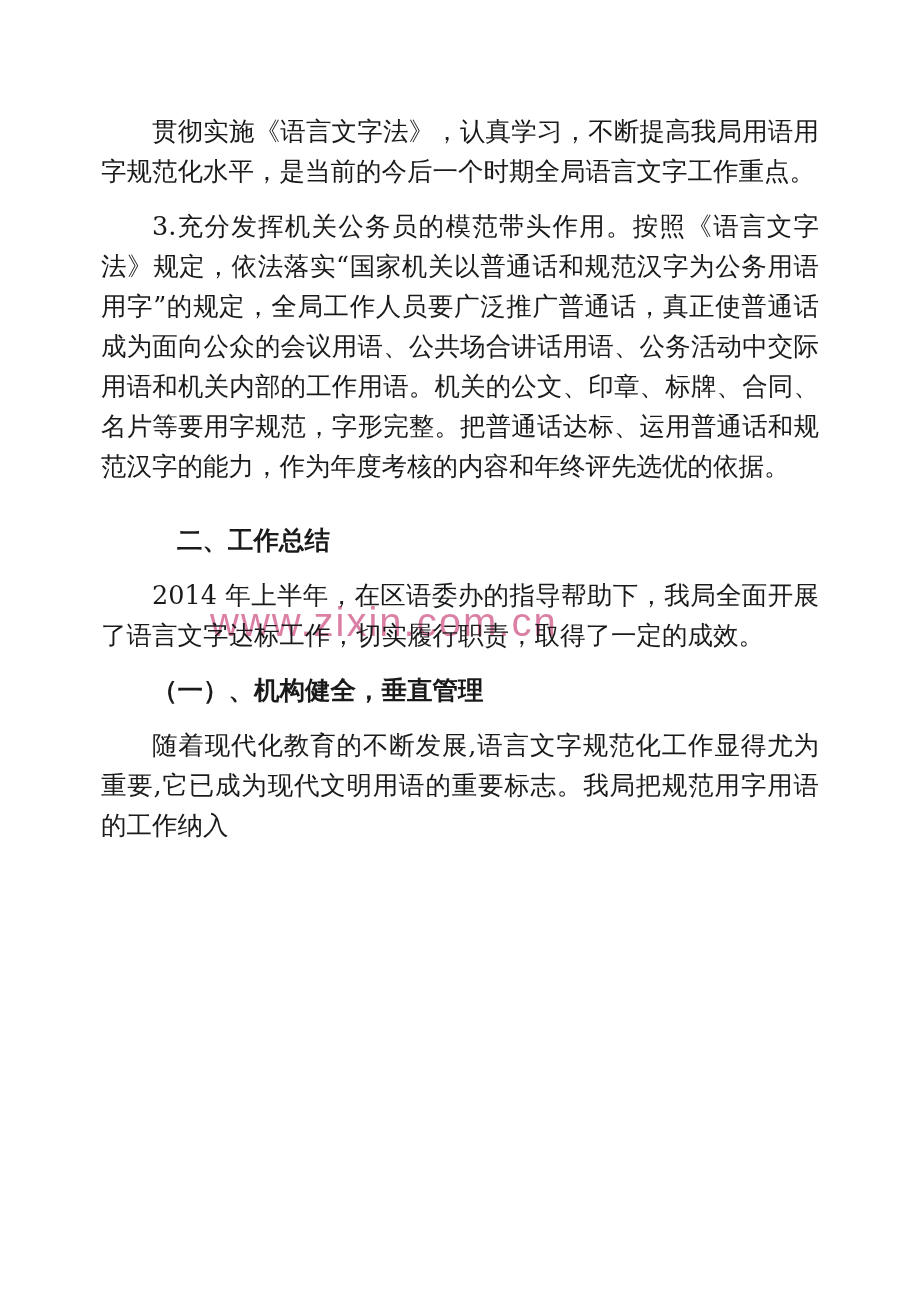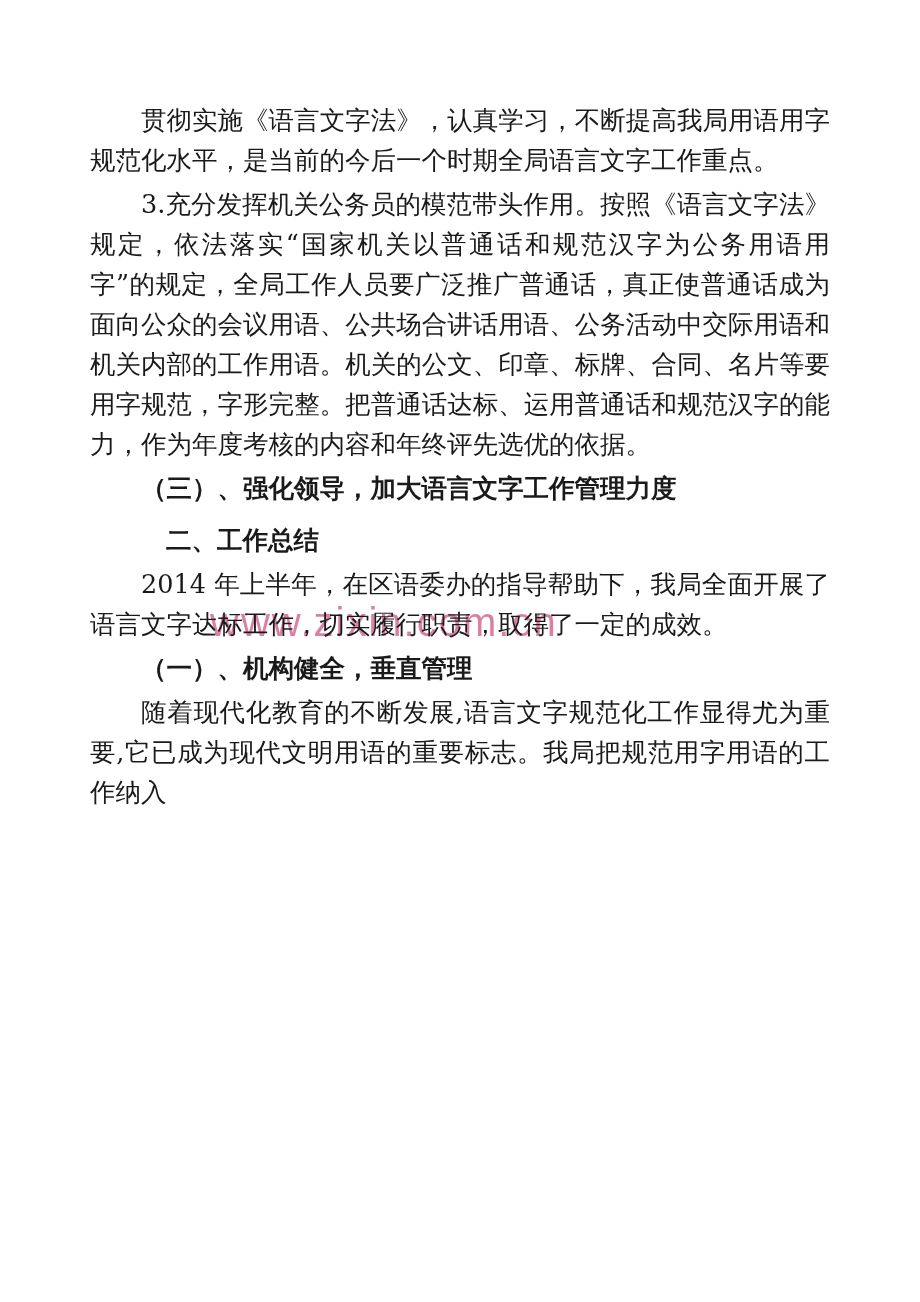--- a/index.html
+++ b/index.html
@@ -34,21 +34,21 @@
     pointer-events: none;
     user-select: none;
     z-index: 5;
     white-space: nowrap;
   }
   .doc {
     position: relative;
     z-index: 10;
   }
   p {
-    margin: 4px;
+    margin: 15px;
     font-size: 25.5px;
     line-height: 40px;
     text-align: justify;
     text-justify: inter-ideograph;
     color: #1a1a1a;
     letter-spacing: 0px;
   }
   p.indent {
     text-indent: 51px;
   }
@@ -72,21 +72,20 @@
 
   <div class="watermark">www.zixin.com.cn</div>
 
   <div class="doc">
 
     <p class="indent">贯彻实施《语言文字法》，认真学习，不断提高我局用语用字规范化水平，是当前的今后一个时期全局语言文字工作重点。</p>
 
     <p class="indent">3.充分发挥机关公务员的模范带头作用。按照《语言文字法》规定，依法落实“国家机关以普通话和规范汉字为公务用语用字”的规定，全局工作人员要广泛推广普通话，真正使普通话成为面向公众的会议用语、公共场合讲话用语、公务活动中交际用语和机关内部的工作用语。机关的公文、印章、标牌、合同、名片等要用字规范，字形完整。把普通话达标、运用普通话和规范汉字的能力，作为年度考核的内容和年终评先选优的依据。</p>
 
 
-    <p class="heading">（三）、强化领导，加大语言文字工作管理力度</p>
 
 
     <div class="spacer-small"></div>
 
     <p class="heading-major">二、工作总结</p>
 
     <p class="indent">2014 年上半年，在区语委办的指导帮助下，我局全面开展了语言文字达标工作，切实履行职责，取得了一定的成效。</p>
 
     <p class="heading">（一）、机构健全，垂直管理</p>
 

